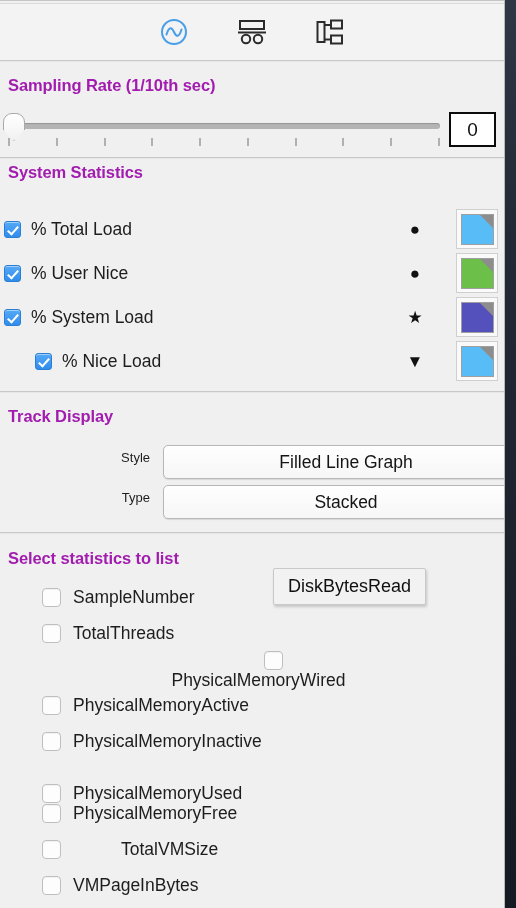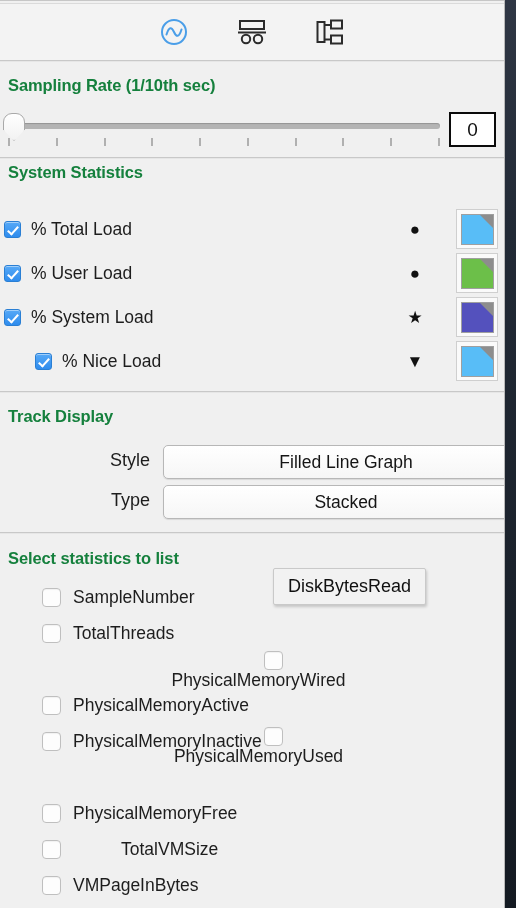--- a/index.html
+++ b/index.html
@@ -85,21 +85,21 @@
     height: 1px;
     background: #e6e6e6;
   }
 
   
   .sec-title {
     position: absolute;
     left: 8px;
     font-size: 16.5px;
     font-weight: bold;
-    color: #15803d;
+    color: #a21caf;
     letter-spacing: -0.1px;
     white-space: nowrap;
   }
 
   
   #slider-row {
     position: absolute;
     left: 0; top: 108px;
     width: 505px;
     height: 44px;
@@ -242,21 +242,21 @@
     right: 0; top: 0;
     width: 0; height: 0;
     border-style: solid;
     border-width: 0 13px 13px 0;
     border-color: transparent #8d8d8d transparent transparent;
   }
 
   
   .td-label {
     position: absolute;
-    font-size: 18px;
+    font-size: 13px;
     color: #1d1d1d;
     text-align: right;
     width: 150px;
   }
   .popup {
     position: absolute;
     left: 163px;
     width: 386px;
     height: 34px;
     box-sizing: border-box;
@@ -414,21 +414,21 @@
         <span class="stat-label">% Total Load</span>
         <span class="marker">●</span>
         <div class="swatch-wrap">
           <div class="swatch" style="background: rgb(88, 189, 247);">
             <i class="fold"></i>
           </div>
         </div>
       </div>
       <div class="stat-row" style="top: 251px;">
         <div class="cb on"></div>
-        <span class="stat-label">% User Load</span>
+        <span class="stat-label">% User Nice</span>
         <span class="marker">●</span>
         <div class="swatch-wrap">
           <div class="swatch" style="background: rgb(108, 191, 73);">
             <i class="fold"></i>
           </div>
         </div>
       </div>
       <div class="stat-row" style="top: 295px;">
         <div class="cb on"></div>
         <span class="stat-label">% System Load</span>
@@ -491,21 +491,21 @@
         <span class="list-label">PhysicalMemoryWired</span>
       </div>
       <div class="list-row" style="top: 687px;">
         <div class="cb off"></div>
         <span class="list-label">PhysicalMemoryActive</span>
       </div>
       <div class="list-row" style="top: 723px;">
         <div class="cb off"></div>
         <span class="list-label">PhysicalMemoryInactive</span>
       </div>
-      <div class="list-row" style="top: 727px; flex-direction: column;">
+      <div class="list-row" style="top: 775px;">
         <div class="cb off"></div>
         <span class="list-label">PhysicalMemoryUsed</span>
       </div>
       <div class="list-row" style="top: 795px;">
         <div class="cb off"></div>
         <span class="list-label">PhysicalMemoryFree</span>
       </div>
       <div class="list-row" style="top: 831px; gap: 48px;">
         <div class="cb off"></div>
         <span class="list-label">TotalVMSize</span>

